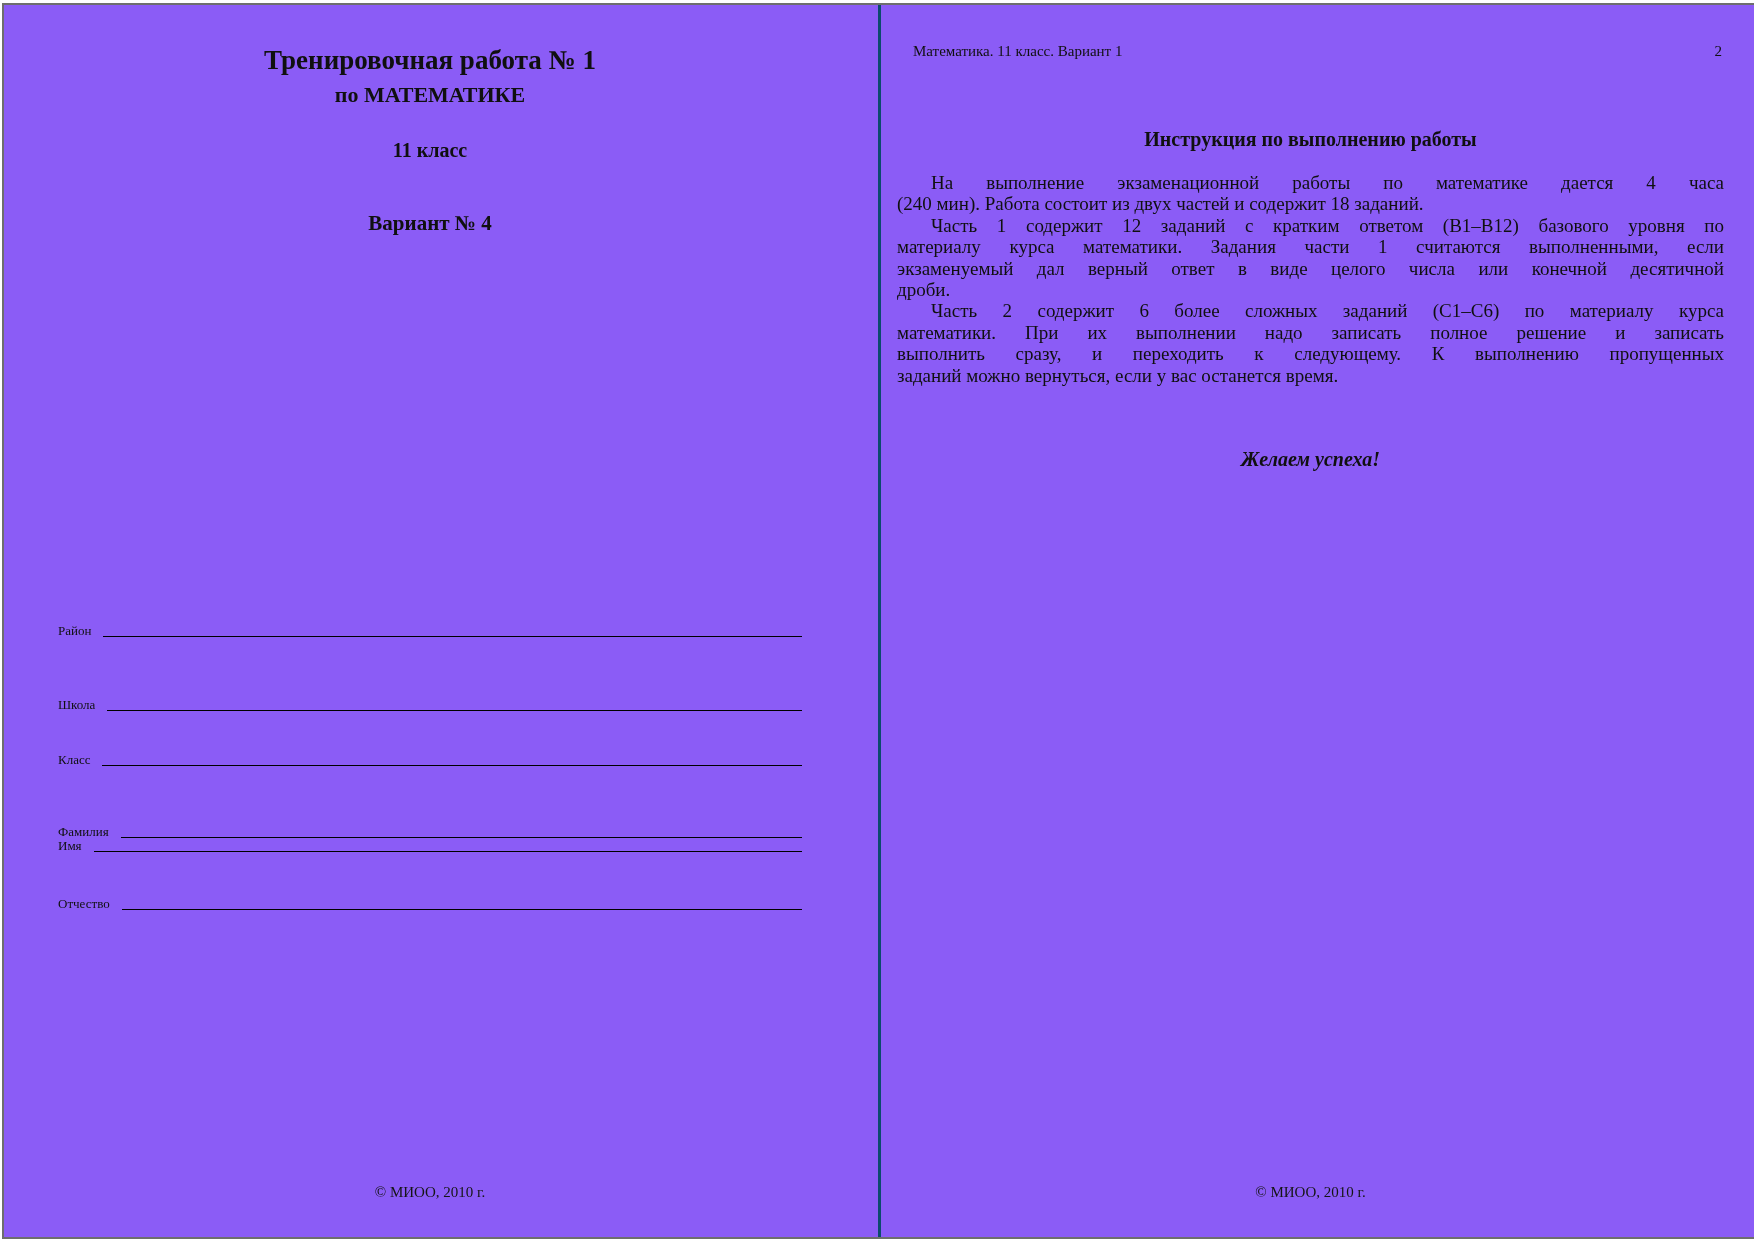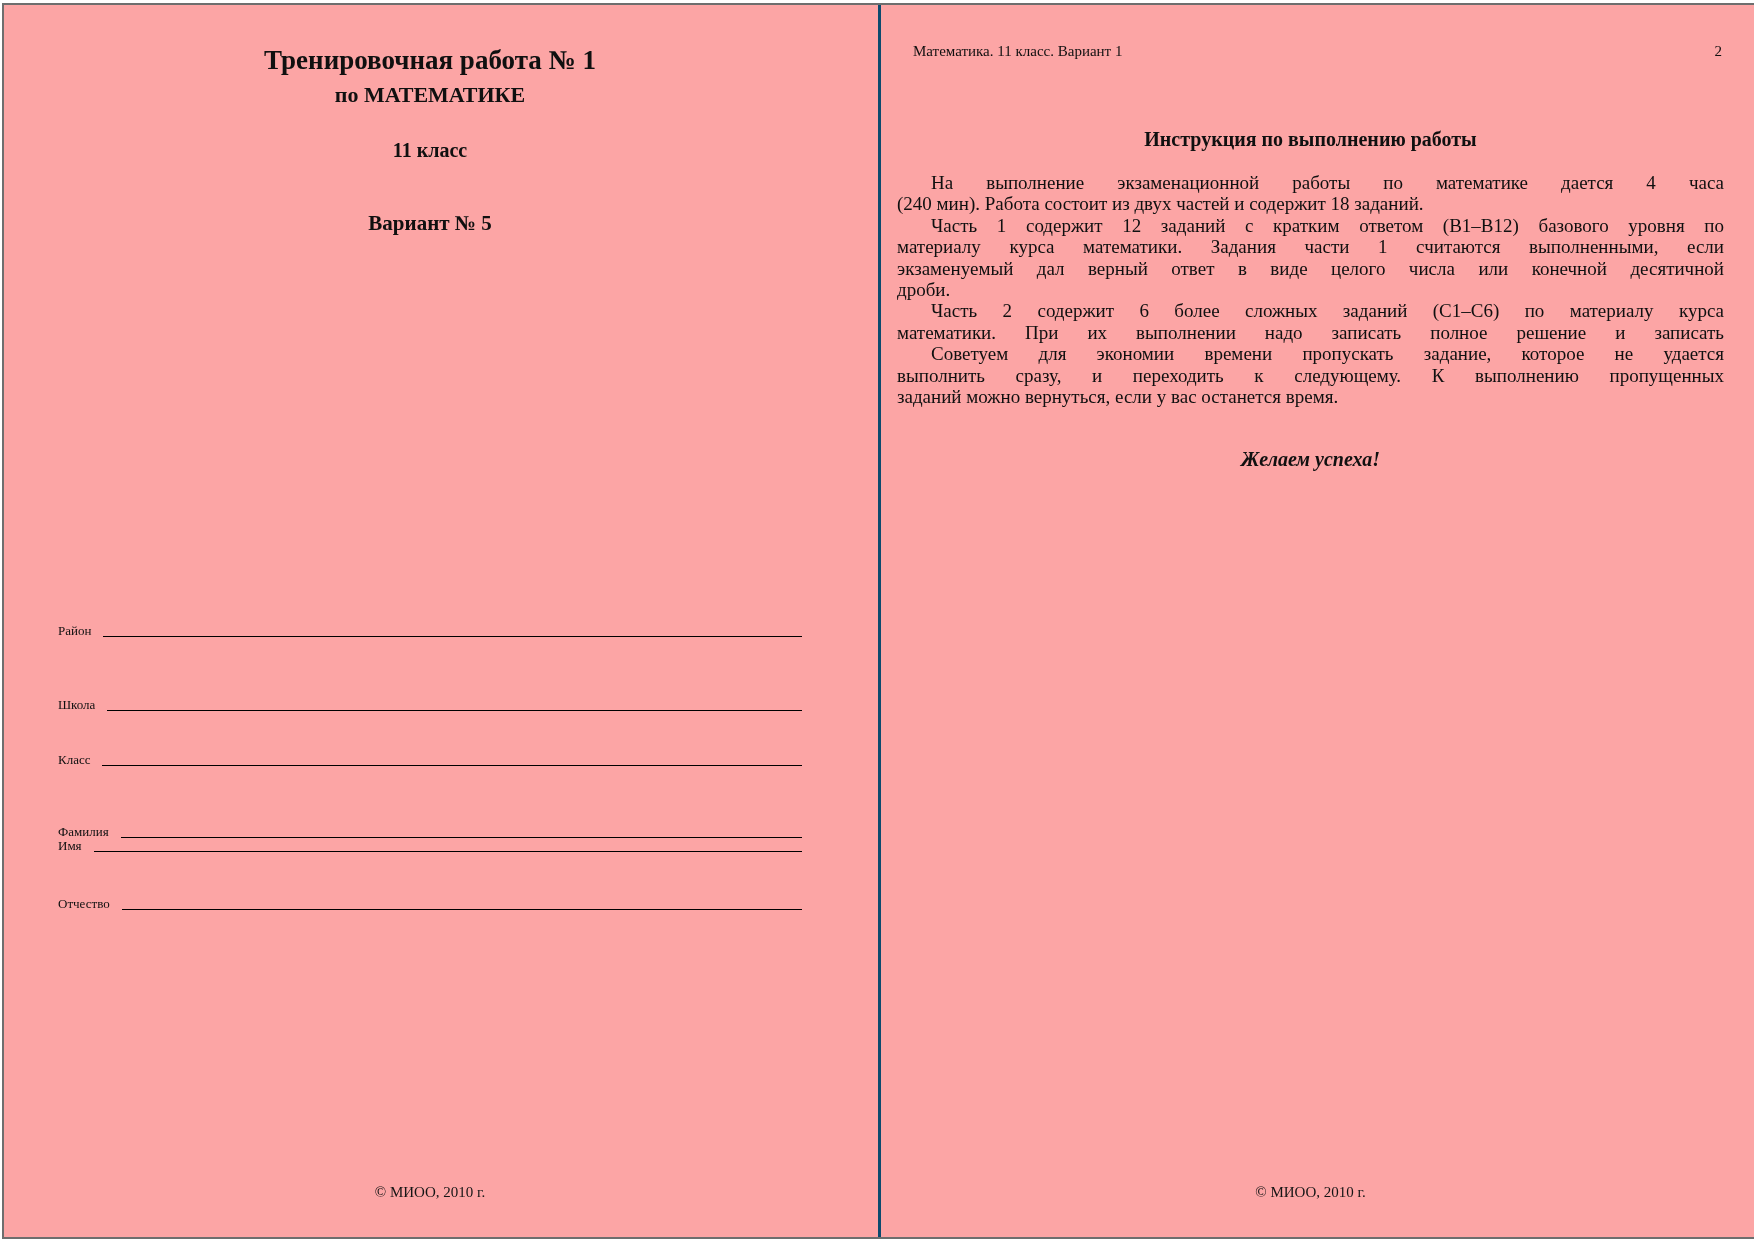--- a/index.html
+++ b/index.html
@@ -5,21 +5,21 @@
   html,body { margin:0; padding:0; background:#ffffff; }
   #canvas {
     position:relative; width:1754px; height:1239px; background:#ffffff;
     font-family:"Liberation Serif", "DejaVu Serif", serif; color:#101010;
     overflow:hidden;
   }
   #spread {
     position:absolute; left:2px; top:3px; width:1748px; height:1232px;
     border:2px solid #6e6e6e; background:#fefefe;
   }
-  .page { position:absolute; top:0; height:100%; background:#fca5a5; }
+  .page { position:absolute; top:0; height:100%; background:#8b5cf6; }
   #page-left  { left:0; width:874px; }
   #page-right { left:874px; width:874px; border-left:3px solid #0c4a6e; }
 
   
   .lp-center { position:absolute; left:54px; width:744px; text-align:center; line-height:1.15; }
   .doc-title    { top:40px;  font-size:27px; font-weight:bold; }
   .doc-subtitle { top:77px;  font-size:22px; font-weight:bold; }
   .doc-grade    { top:134px; font-size:20px; font-weight:bold; }
   .doc-variant  { top:206px; font-size:21px; font-weight:bold; }
 
@@ -61,21 +61,21 @@
 <body>
 
 <div id="canvas">
   <div id="spread">
 
     <div class="page" id="page-left">
 
       <div class="lp-center doc-title">Тренировочная работа № 1</div>
       <div class="lp-center doc-subtitle">по МАТЕМАТИКЕ</div>
       <div class="lp-center doc-grade">11 класс</div>
-      <div class="lp-center doc-variant">Вариант № 5</div>
+      <div class="lp-center doc-variant">Вариант № 4</div>
 
       <div class="frow" style="top:604px">
         <span class="flabel">Район</span>
         <span class="fline"></span>
       </div>
       <div class="frow" style="top:678px">
         <span class="flabel">Школа</span>
         <span class="fline"></span>
       </div>
       <div class="frow" style="top:733px">
@@ -113,21 +113,20 @@
         <div class="bline last">(240 мин). Работа состоит из двух частей и содержит 18 заданий.</div>
 
         <div class="bline first">Часть 1 содержит 12 заданий с кратким ответом (В1–В12) базового уровня по</div>
         <div class="bline">материалу курса математики. Задания части 1 считаются выполненными, если</div>
         <div class="bline">экзаменуемый дал верный ответ в виде целого числа или конечной десятичной</div>
         <div class="bline last">дроби.</div>
 
         <div class="bline first">Часть 2 содержит 6 более сложных заданий (С1–С6) по материалу курса</div>
         <div class="bline">математики. При их выполнении надо записать полное решение и записать</div>
 
-        <div class="bline first">Советуем для экономии времени пропускать задание, которое не удается</div>
         <div class="bline">выполнить сразу, и переходить к следующему. К выполнению пропущенных</div>
         <div class="bline last">заданий можно вернуться, если у вас останется время.</div>
       </div>
 
       <div class="wish">Желаем успеха!</div>
 
       <div class="page-footer">© МИОО, 2010 г.</div>
     </div>
 
   </div>

